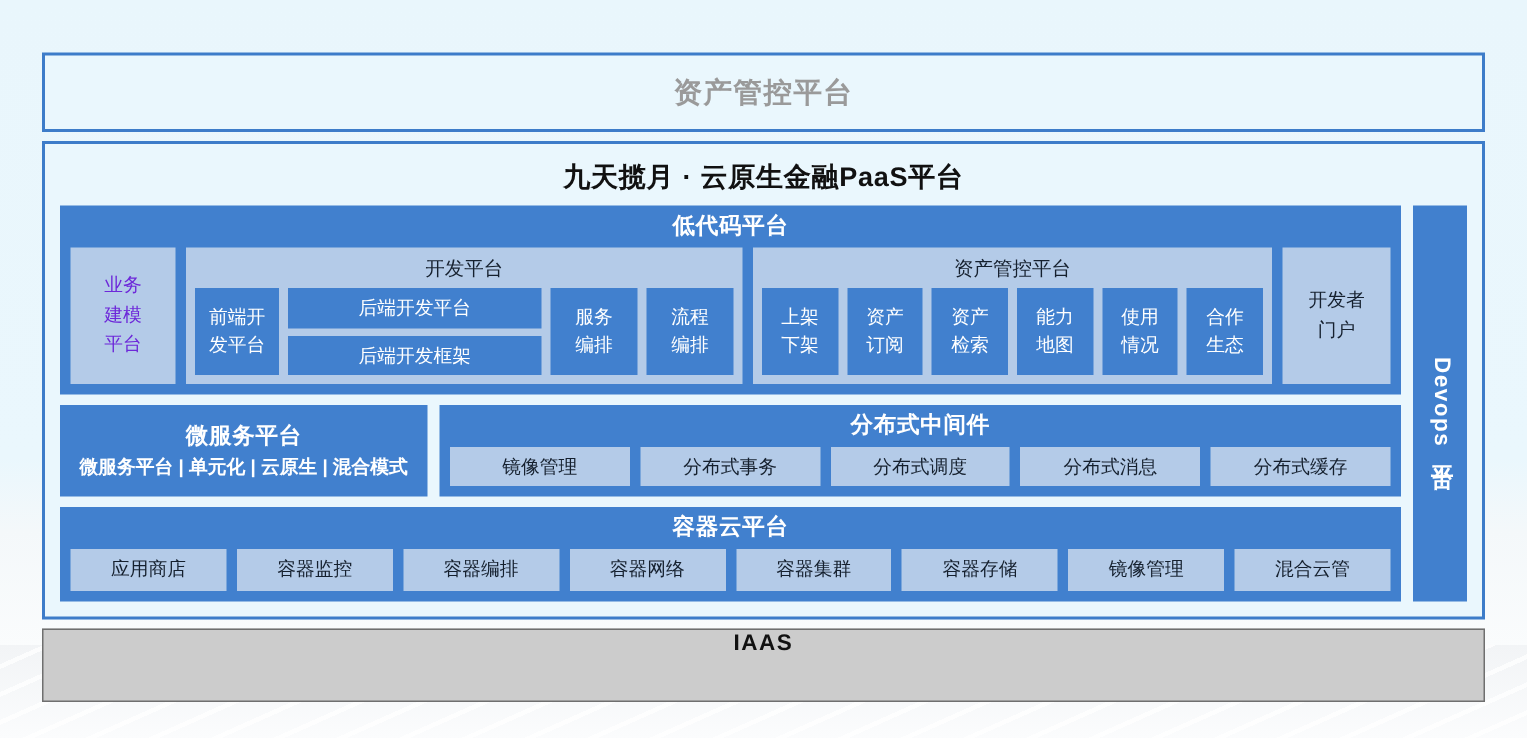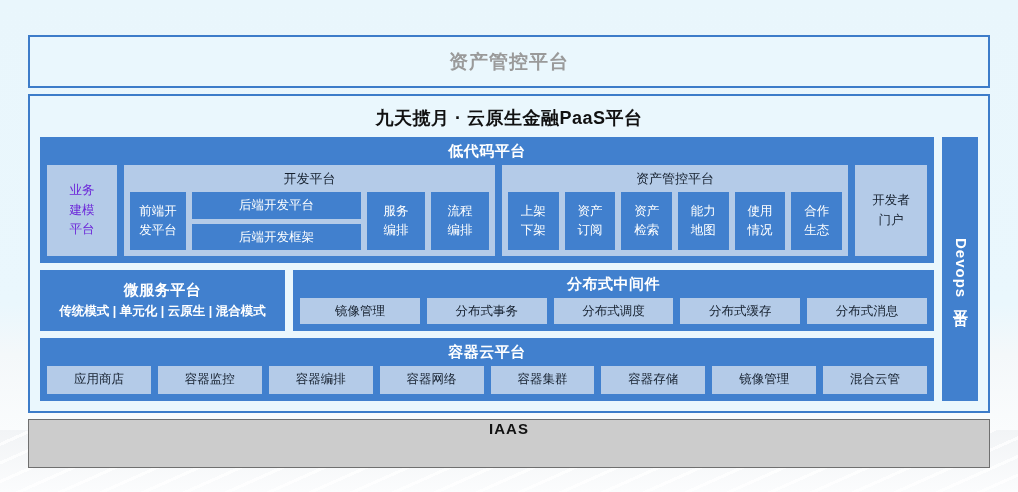--- a/index.html
+++ b/index.html
@@ -320,31 +320,31 @@
               </div>
 
               <div class="lc-portal">开发者<br>门户</div>
             </div>
           </div>
 
           <div class="mid-row">
 
             <div class="micro">
               <div class="micro-title">微服务平台</div>
-              <div class="micro-sub">传统模式 | 单元化 | 云原生 | 混合模式</div>
+              <div class="micro-sub">微服务平台 | 单元化 | 云原生 | 混合模式</div>
             </div>
 
             <div class="section middleware">
               <div class="section-title">分布式中间件</div>
               <div class="mw-body">
                 <div class="chip chip-light">镜像管理</div>
                 <div class="chip chip-light">分布式事务</div>
                 <div class="chip chip-light">分布式调度</div>
+                <div class="chip chip-light">分布式消息</div>
                 <div class="chip chip-light">分布式缓存</div>
-                <div class="chip chip-light">分布式消息</div>
               </div>
             </div>
           </div>
 
           <div class="section">
             <div class="section-title">容器云平台</div>
             <div class="cc-body">
               <div class="chip chip-light">应用商店</div>
               <div class="chip chip-light">容器监控</div>
               <div class="chip chip-light">容器编排</div>

